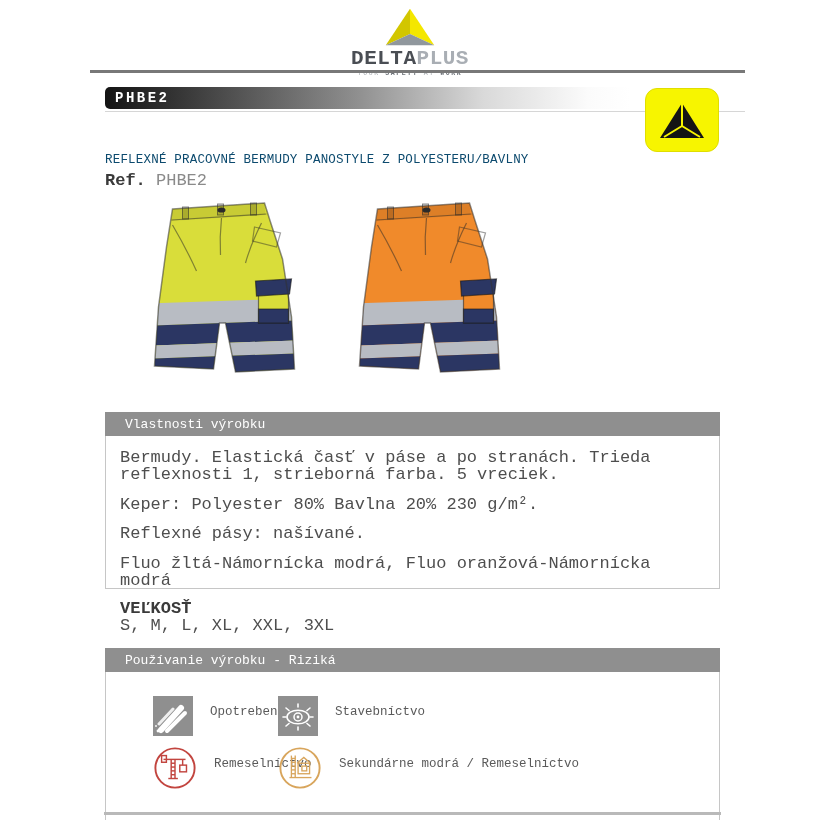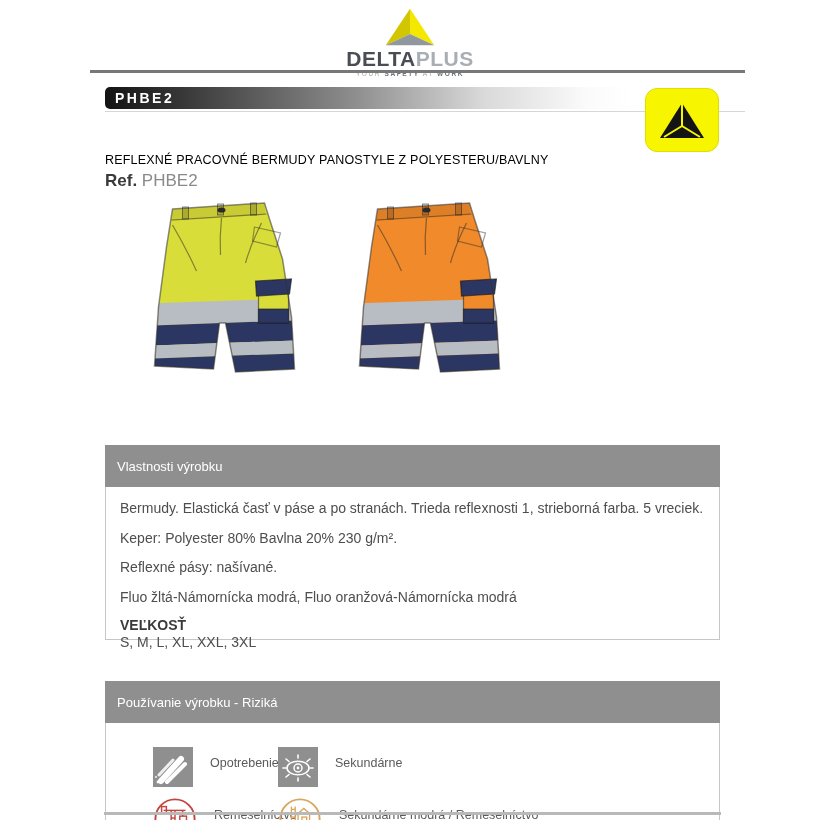--- a/index.html
+++ b/index.html
@@ -1,19 +1,19 @@
 <!DOCTYPE html>
 <html><head>
 <meta charset="utf-8">
 <style>
   * { margin:0; padding:0; box-sizing:border-box; }
   html,body { background:#fff; }
   .page {
     position:relative; width:820px; height:820px; background:#fff;
-    font-family:Liberation Sans, sans-serif; overflow:hidden;
+    font-family:Liberation Mono, monospace; overflow:hidden;
   }
 
   
   .brand { position:absolute; top:6px; left:0; right:0; display:flex; flex-direction:column; align-items:center; }
   .brand-tri { width:52px; height:42px; }
   .brand-name { font-size:21px; font-weight:bold; letter-spacing:0.5px; line-height:20px; margin-top:1px; }
   .brand-name .dark { color:#4a4e54; }
   .brand-name .light { color:#a9aeb4; }
   .brand-tagline { font-size:6.5px; letter-spacing:1.6px; color:#a0a5aa; margin-top:1px; }
   .brand-tagline .b { font-weight:bold; color:#6c7177; }
@@ -31,41 +31,41 @@
   .ref-bar-text { color:#fff; font-weight:bold; font-size:14px; letter-spacing:2.5px; padding-left:10px; }
   .ref-underline { position:absolute; left:105px; top:111px; width:640px; height:1px; background:#d6d6d6; }
 
   .brand-tile {
     position:absolute; left:645px; top:88px; width:74px; height:64px;
     background:var(--brand-yellow,#f7f500); border:1px solid #e0de00; border-radius:12px;
     display:flex; align-items:center; justify-content:center;
   }
 
   
-  .prod-title { position:absolute; left:105px; top:153px; width:560px; font-size:12.5px; color:#000000; letter-spacing:0.2px; }
+  .prod-title { position:absolute; left:105px; top:153px; width:560px; font-size:12.5px; color:#0c4a6e; letter-spacing:0.2px; }
   .prod-ref { position:absolute; left:105px; top:171px; font-size:17px; }
   .prod-ref .lbl { font-weight:bold; color:#3a3a3a; }
   .prod-ref .val { color:#8a8a8a; }
 
   
   .photo { position:absolute; width:165px; height:178px; }
   .photo.p1 { left:140px; top:197px; }
   .photo.p2 { left:345px; top:197px; }
   .shorts { width:100%; height:100%; }
 
   
   .section { position:absolute; left:105px; width:615px; }
   .section.props { top:412px; }
   .section.usage { top:648px; }
   .sec-header {
-    height:42px; background:var(--header-gray,#8f8f8f); color:#fff;
-    font-size:13px; display:flex; align-items:center; padding-left:12px;margin-top:33px;
+    height:24px; background:var(--header-gray,#8f8f8f); color:#fff;
+    font-size:13px; display:flex; align-items:center; padding-left:20px;
   }
   .sec-body { border:1px solid #c6c6c6; border-top:none; background:#fff; }
-  .props .sec-body { padding:13px 14px 14px 14px; height:153px; font-size:14px; color:#4e4e4e; line-height:17px; }
+  .props .sec-body { padding:13px 14px 14px 14px; height:153px; font-size:17px; color:#4e4e4e; line-height:17px; }
   .para { margin-bottom:13px; }
   .tight { margin-bottom:12px; }
   .blk-label { font-weight:bold; color:#3a3a3a; }
   .gap-sm { margin-top:11px; }
 
   .usage .sec-body { height:157px; padding:20px 14px 0 7px; }
   .risk-row { display:flex; align-items:flex-end; margin-bottom:10px; height:44px; }
   .risk { display:flex; align-items:center;padding-left:40px; }
   .risk.c1 { width:125px; }
   .risk-icon { display:inline-flex; }
@@ -239,21 +239,21 @@
                   <path d="M20,31 L20,34"></path>
                 <path d="M8,12 L11,14.5"></path>
                   <path d="M32,12 L29,14.5"></path>
                 <path d="M8,30 L11,27.5"></path>
                   <path d="M32,30 L29,27.5"></path>
                 <path d="M5,21 L8,21"></path>
                   <path d="M35,21 L32,21"></path>
               </g>
             </svg>
           </span>
-          <span class="risk-label">Sekundárne</span>
+          <span class="risk-label">Stavebníctvo</span>
         </div>
       </div>
 
       <div class="risk-row">
         <div class="risk c1">
           <span class="risk-icon">
             <svg width="44" height="44" viewBox="0 0 46 46">
               <circle cx="23" cy="23" r="20.5" fill="none" stroke="var(--risk-red,#c2453f)" stroke-width="2"></circle>
               <g fill="none" stroke="var(--risk-red,#c2453f)" stroke-width="1.5">
                 <path d="M11,14 L34,14"></path>

